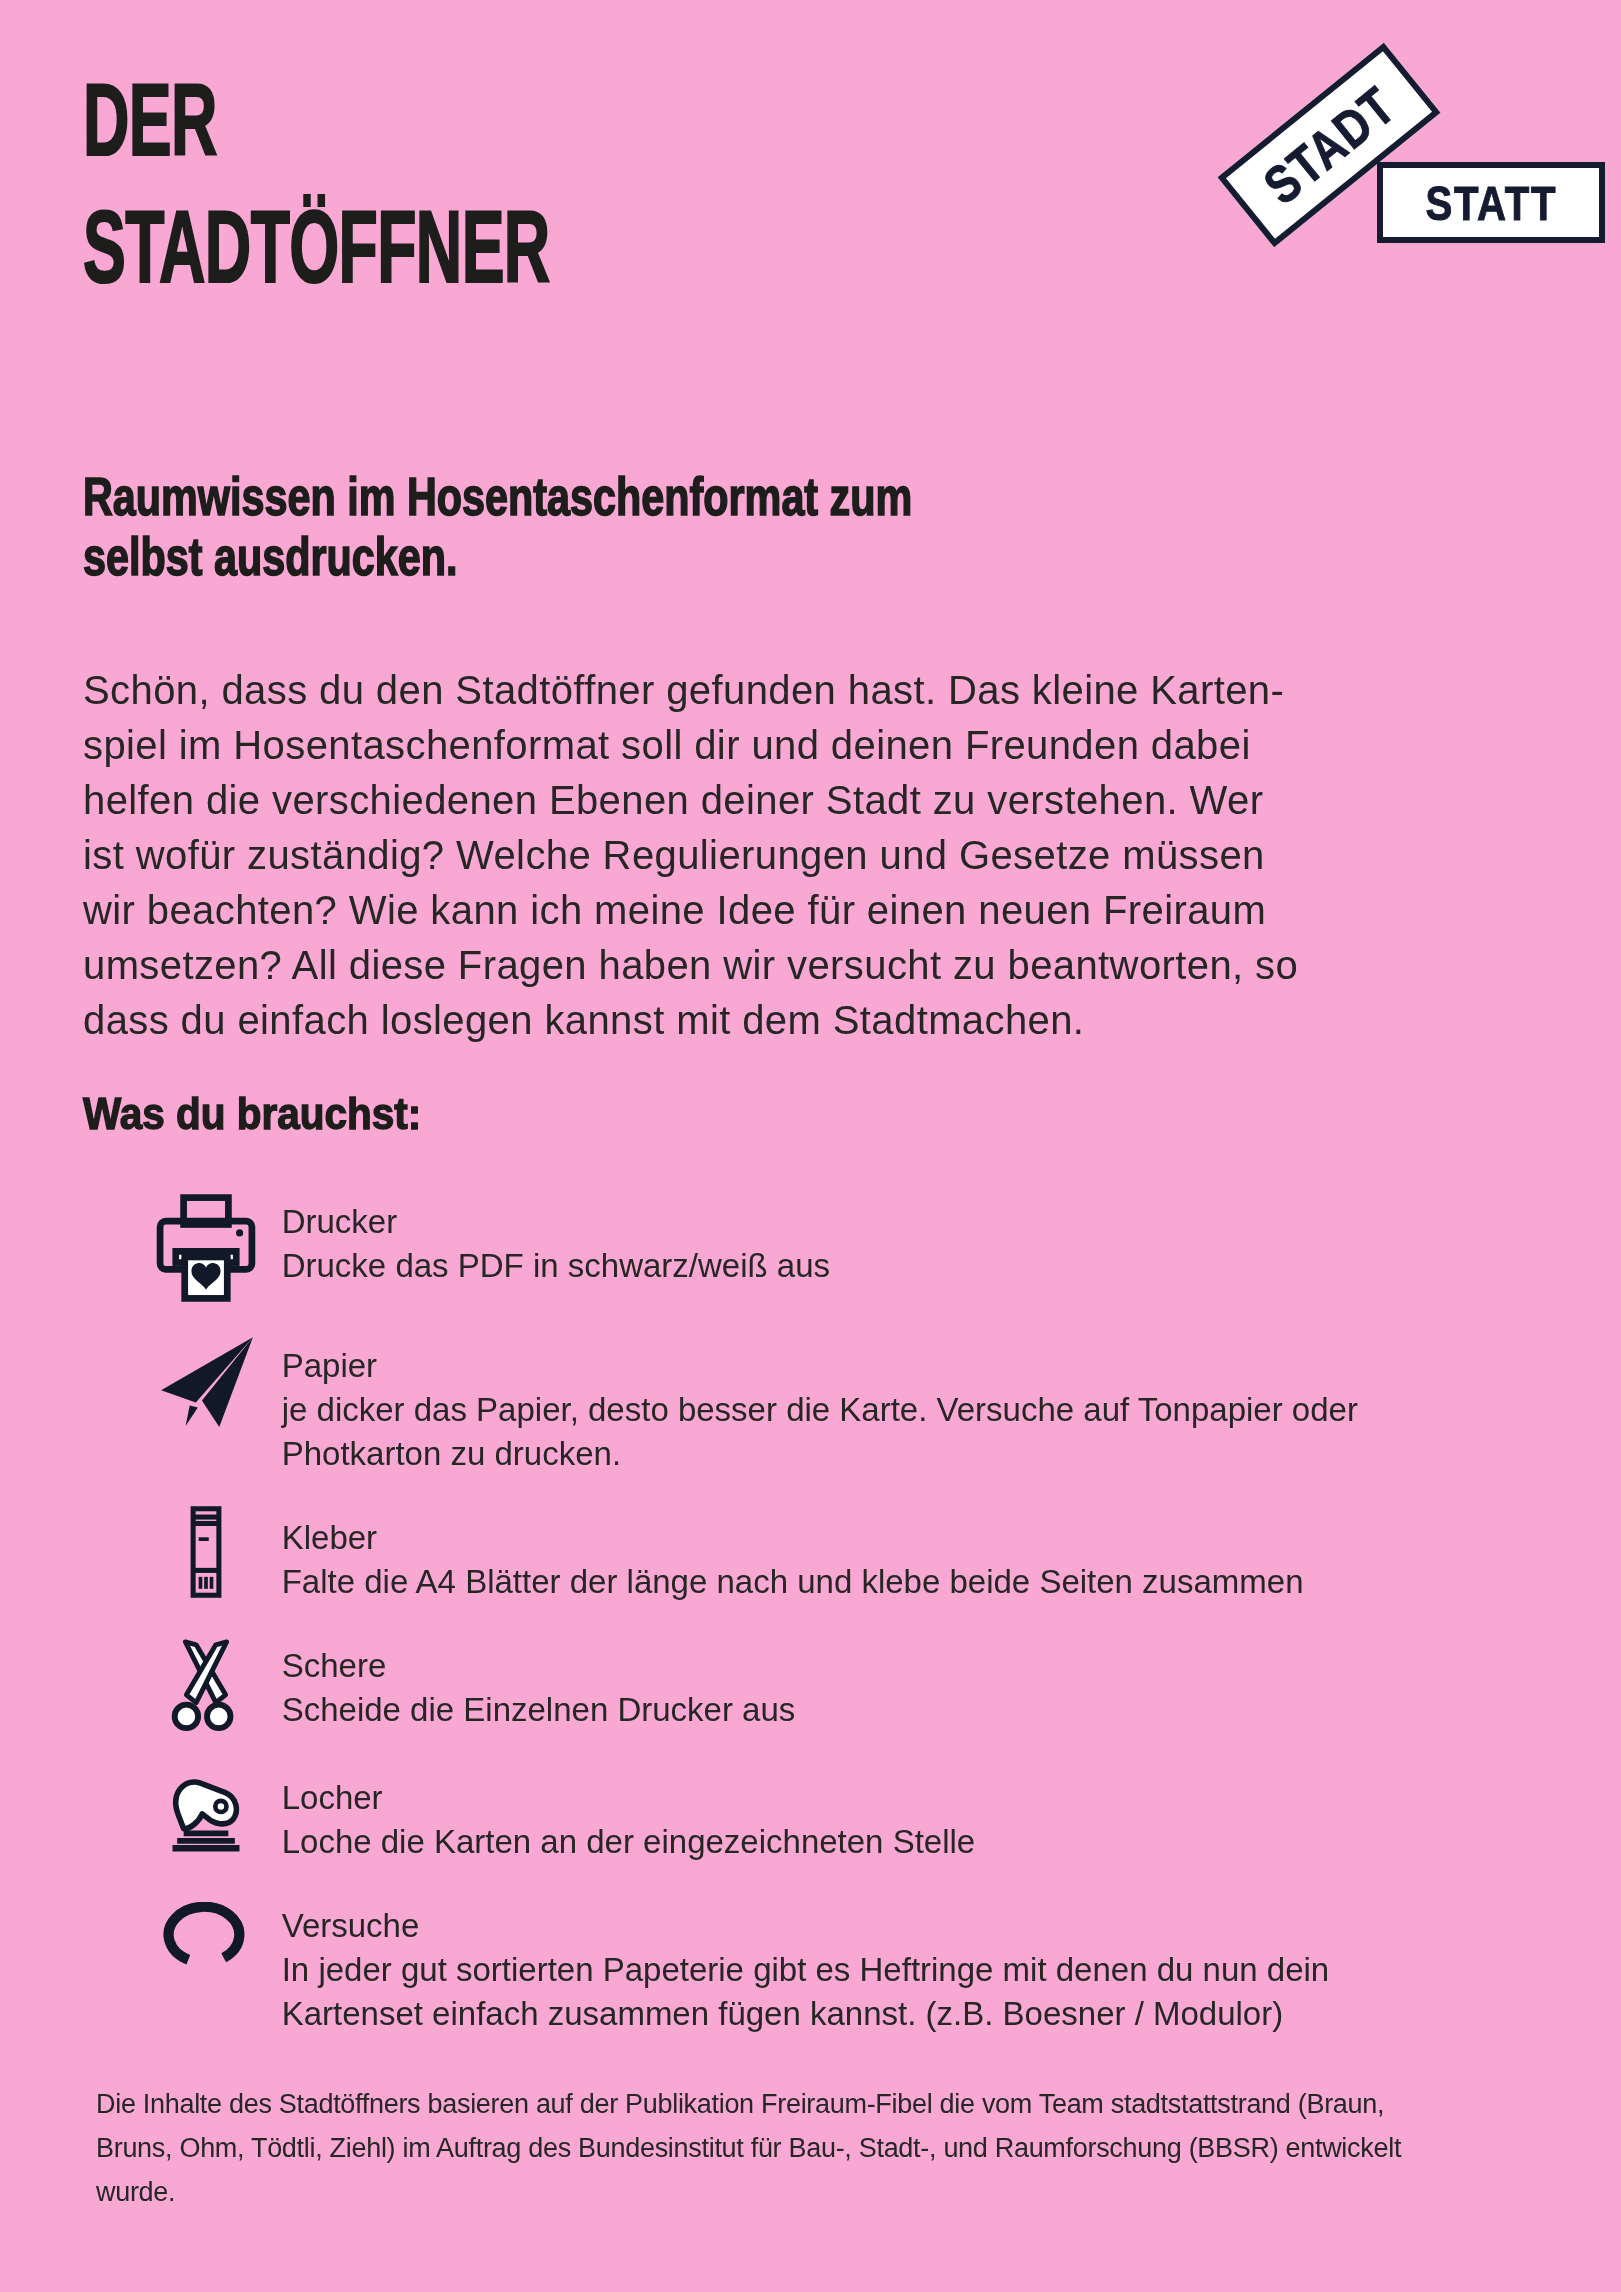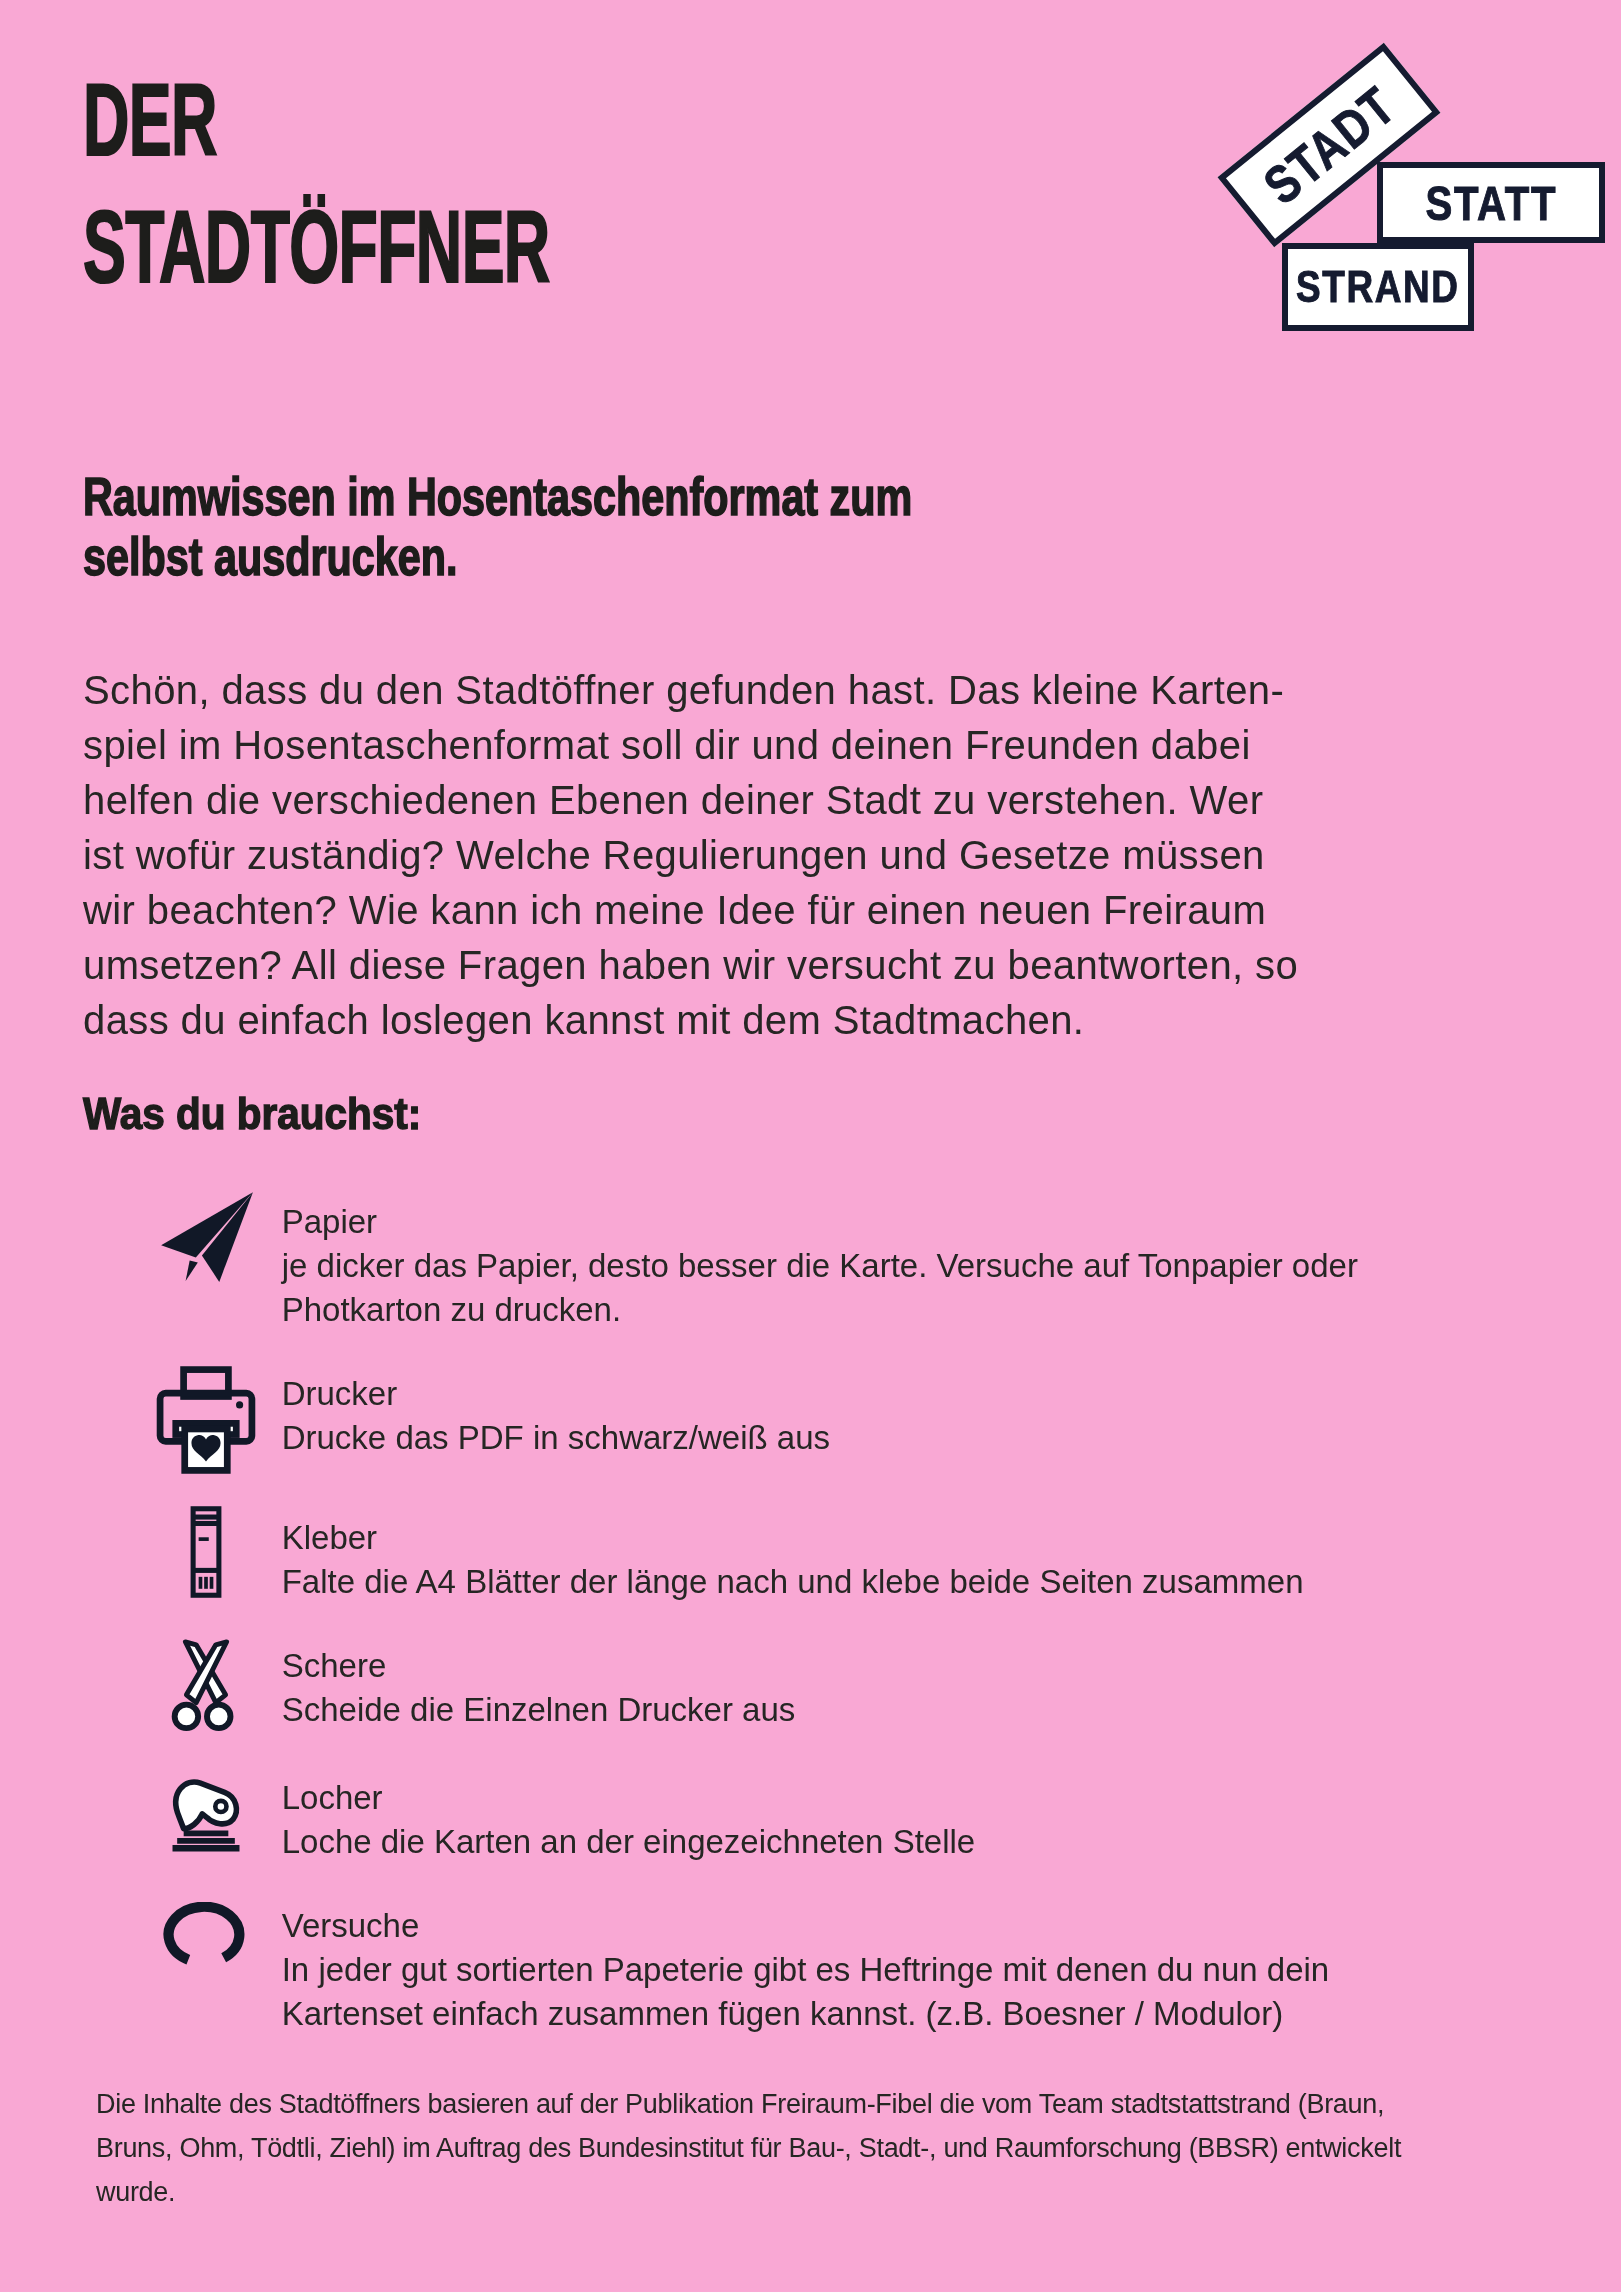--- a/index.html
+++ b/index.html
@@ -124,69 +124,66 @@
   <div class="title pre">DER
 STADTÖFFNER</div>
 
   <div class="logo">
     <div class="logo-box box-stadt">
       <span>STADT</span>
     </div>
     <div class="logo-box box-statt">
       <span>STATT</span>
     </div>
-    <div class="logo-box box-strand">
-      <span>STRAND</span>
-    </div>
   </div>
 
   <div class="subtitle pre">Raumwissen im Hosentaschenformat zum
 selbst ausdrucken.</div>
 
   <div class="intro pre">Schön, dass du den Stadtöffner gefunden hast. Das kleine Karten-
 spiel im Hosentaschenformat soll dir und deinen Freunden dabei
 helfen die verschiedenen Ebenen deiner Stadt zu verstehen. Wer
 ist wofür zuständig? Welche Regulierungen und Gesetze müssen
 wir beachten? Wie kann ich meine Idee für einen neuen Freiraum
 umsetzen? All diese Fragen haben wir versucht zu beantworten, so
 dass du einfach loslegen kannst mit dem Stadtmachen.</div>
 
   <div class="needs-heading">Was du brauchst:</div>
 
   <div class="needs-list">
-
-    <div class="item">
-      <div class="icon-cell ic-plane">
-        <svg width="102" height="102" viewBox="0 0 100 100">
-          <polygon points="96,8 6,60 40,72" fill="#111827"></polygon>
-          <polygon points="96,8 46,70 63,96" fill="#111827"></polygon>
-          <polygon points="34,75 42,77 30,95" fill="#111827"></polygon>
-        </svg>
-      </div>
-      <div class="item-text">
-        <div class="item-label">Papier</div>
-        <div class="item-desc pre">je dicker das Papier, desto besser die Karte. Versuche auf Tonpapier oder
-Photkarton zu drucken.</div>
-      </div>
-    </div>
 
     <div class="item">
       <div class="icon-cell ic-printer">
         <svg width="112" height="112" viewBox="0 0 100 100" fill="none" stroke="#111827" stroke-width="6">
           <rect x="30" y="5" width="40" height="24"></rect>
           <rect x="9" y="26" width="82" height="43" rx="5"></rect>
           <rect x="23" y="53" width="54" height="10" fill="#ffffff"></rect>
           <rect x="31" y="58" width="38" height="37" fill="#ffffff"></rect>
           <path d="M50,87 C45,80 37,78 37,70.5 C37,65.5 41,63.5 44.5,63.5 C47,63.5 49,65.5 50,67.5 C51,65.5 53,63.5 55.5,63.5 C59,63.5 63,65.5 63,70.5 C63,78 55,80 50,87 Z" fill="#111827" stroke="none"></path>
           <circle cx="80" cy="36.5" r="3.2" fill="#111827" stroke="none"></circle>
         </svg>
       </div>
       <div class="item-text">
         <div class="item-label">Drucker</div>
         <div class="item-desc pre">Drucke das PDF in schwarz/weiß aus</div>
+      </div>
+    </div>
+
+    <div class="item">
+      <div class="icon-cell ic-plane">
+        <svg width="102" height="102" viewBox="0 0 100 100">
+          <polygon points="96,8 6,60 40,72" fill="#111827"></polygon>
+          <polygon points="96,8 46,70 63,96" fill="#111827"></polygon>
+          <polygon points="34,75 42,77 30,95" fill="#111827"></polygon>
+        </svg>
+      </div>
+      <div class="item-text">
+        <div class="item-label">Papier</div>
+        <div class="item-desc pre">je dicker das Papier, desto besser die Karte. Versuche auf Tonpapier oder
+Photkarton zu drucken.</div>
       </div>
     </div>
 
     <div class="item">
       <div class="icon-cell ic-glue">
         <svg width="92" height="92" viewBox="0 0 100 100" fill="none" stroke="#111827" stroke-width="5.5">
           <rect x="36" y="3" width="28" height="94"></rect>
           <line x1="36" y1="12" x2="64" y2="12"></line>
           <line x1="36" y1="19" x2="64" y2="19"></line>
           <rect x="42" y="34" width="11" height="4" fill="#111827" stroke="none"></rect>

